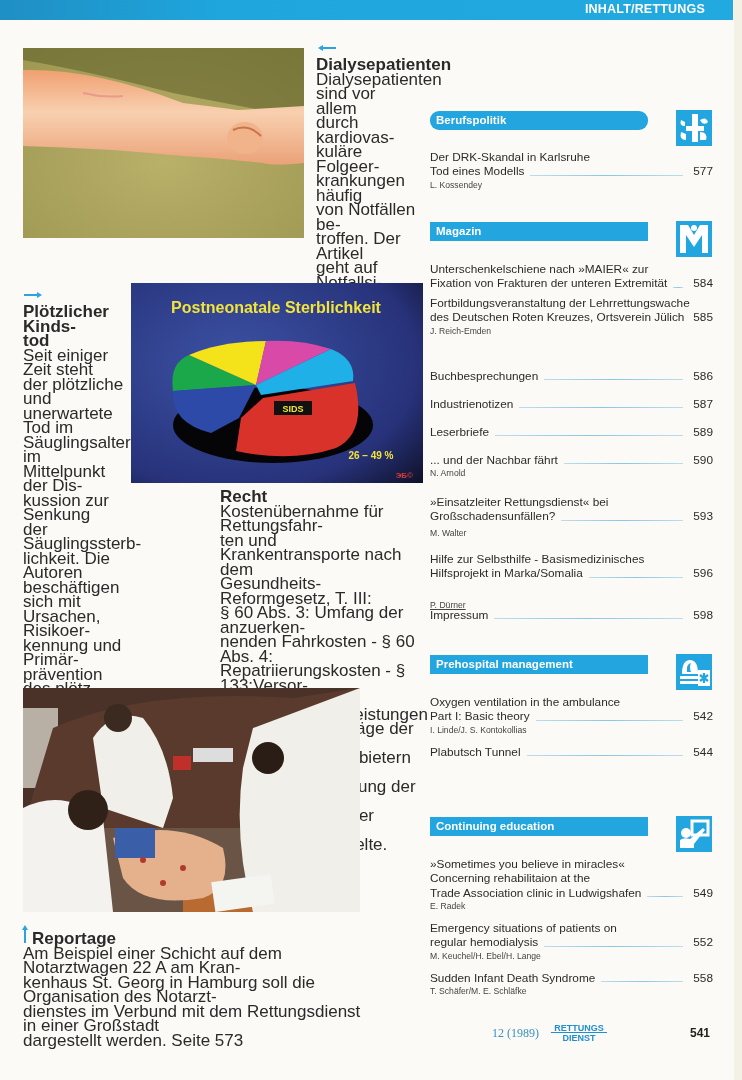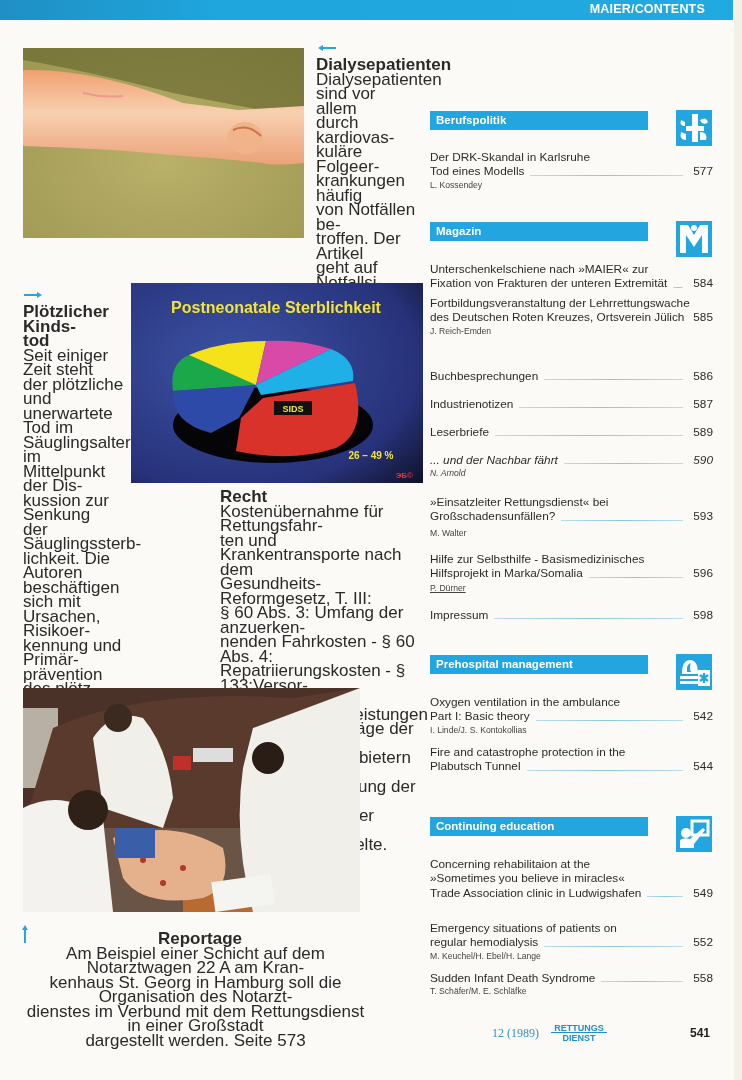--- a/index.html
+++ b/index.html
@@ -50,21 +50,21 @@
   .toc .author { font-size:8.6px; line-height:12px; color:#444; }
 
   .footer-issue { position:absolute; left:492px; top:1026px; font-family:"Liberation Serif", serif; font-size:12px; color:#3b8fc0; }
   .footer-logo { position:absolute; left:551px; top:1022px; width:56px; height:20px; }
   .footer-page { position:absolute; left:690px; top:1026px; font-weight:bold; font-size:12px; color:#222; }
 </style>
 </head>
 <body>
 
 <div class="topbar">
-  <span class="title">MAIER/CONTENTS</span>
+  <span class="title">INHALT/RETTUNGS</span>
 </div>
 <div class="rightedge"></div>
 
 <div class="photo" style="left:23px;top:48px;width:281px;height:190px;">
   <svg width="281" height="190" viewBox="0 0 281 190">
     <defs>
       <radialGradient id="bgG" cx="0.5" cy="0.6" r="0.8">
         <stop offset="0" stop-color="#b9b06a"></stop>
           <stop offset="1" stop-color="#9c9650"></stop>
       </radialGradient>
@@ -182,29 +182,29 @@
       <circle cx="140" cy="195" r="3" fill="#b03a2a"></circle>
     <path d="M230 40 L337 0 L337 224 L230 224 Q210 150 220 80 Z" fill="#f1efea"></path>
     <circle cx="245" cy="70" r="16" fill="#2a1d16"></circle>
     <rect x="190" y="190" width="60" height="30" fill="#f4f4f0" transform="rotate(-8 220 205)"></rect>
     <rect x="170" y="60" width="40" height="14" fill="#ddd"></rect>
     <rect x="150" y="68" width="18" height="14" fill="#c0302a"></rect>
   </svg>
 </div>
 
 <div class="arrow-up" style="left:24px;top:925px;"></div>
-<div class="blurb" style="left:23px;top:932px;width:345px;text-align:center;">
+<div class="blurb" style="left:23px;top:932px;width:345px;">
   <span class="bh" style="padding-left:9px;">Reportage</span>
   <span class="bt">Am Beispiel einer Schicht auf dem Notarztwagen 22 A am Kran-
 kenhaus St. Georg in Hamburg soll die Organisation des Notarzt-
 dienstes im Verbund mit dem Rettungsdienst in einer Großstadt
 dargestellt werden. Seite 573</span>
 </div>
 
-<div class="sect-bar" style="top:111px;">Berufspolitik</div>
+<div class="sect-bar" style="top:111px;border-radius:9px;">Berufspolitik</div>
 <div class="sect-icon" style="top:110px;">
   <svg viewBox="0 0 36 36">
       <rect x="16" y="4" width="6" height="28" fill="#fff"></rect>
       <rect x="10" y="16" width="18" height="5" fill="#fff"></rect>
       <path d="M5 10 Q3 16 9 16 L9 12Z M5 22 Q3 30 10 30 L10 24Z M24 10 Q30 6 32 12 Q30 15 26 13Z M24 22 Q32 22 30 30 L24 30Z" fill="#fff"></path>
     </svg>
 </div>
 
 <div class="toc" style="top:150px;">
   <div>Der DRK-Skandal in Karlsruhe</div>
@@ -260,21 +260,21 @@
 </div>
 
 <div class="toc" style="top:425px;">
   <div class="line">
       <span class="txt">Leserbriefe</span>
       <span class="dots"></span>
       <span class="pg">589</span>
     </div>
 </div>
 
-<div class="toc" style="top:453px;font-style:italic;">
+<div class="toc" style="top:453px;">
   <div class="line">
       <span class="txt">... und der Nachbar fährt</span>
       <span class="dots"></span>
       <span class="pg">590</span>
     </div>
   <div class="author">N. Arnold</div>
 </div>
 
 <div class="toc" style="top:495px;">
   <div>»Einsatzleiter Rettungsdienst« bei</div>
@@ -286,21 +286,21 @@
   <div class="author" style="margin-top:3px;">M. Walter</div>
 </div>
 
 <div class="toc" style="top:552px;">
   <div>Hilfe zur Selbsthilfe - Basismedizinisches</div>
   <div class="line">
       <span class="txt">Hilfsprojekt in Marka/Somalia</span>
       <span class="dots"></span>
       <span class="pg">596</span>
     </div>
-  <div class="author" style="margin-top:1px;text-decoration:underline;">P. Dürner</div>
+  <div class="author" style="margin-top:18px;text-decoration:underline;">P. Dürner</div>
 </div>
 
 <div class="toc" style="top:608px;">
   <div class="line">
       <span class="txt">Impressum</span>
       <span class="dots"></span>
       <span class="pg">598</span>
     </div>
 </div>
 
@@ -320,45 +320,45 @@
   <div>Oxygen ventilation in the ambulance</div>
   <div class="line">
       <span class="txt">Part I: Basic theory</span>
       <span class="dots"></span>
       <span class="pg">542</span>
     </div>
   <div class="author">I. Linde/J. S. Kontokollias</div>
 </div>
 
 <div class="toc" style="top:745px;">
-  <div>Fire and catastrophe protection in the</div>
   <div class="line">
       <span class="txt">Plabutsch Tunnel</span>
       <span class="dots"></span>
       <span class="pg">544</span>
     </div>
 </div>
 
 <div class="sect-bar" style="top:817px;">Continuing education</div>
 <div class="sect-icon" style="top:816px;">
   <svg viewBox="0 0 36 36">
       <rect x="16" y="5" width="16" height="14" fill="none" stroke="#fff" stroke-width="3"></rect>
       <circle cx="10" cy="17" r="5" fill="#fff"></circle>
       <path d="M4 32 L4 24 Q8 21 14 23 L27 12 L29 14 L18 28 L18 32Z" fill="#fff"></path>
     </svg>
 </div>
 
 <div class="toc" style="top:857px;">
+  <div>»Sometimes you believe in miracles«</div>
   <div>Concerning rehabilitaion at the</div>
-  <div>»Sometimes you believe in miracles«</div>
   <div class="line">
       <span class="txt">Trade Association clinic in Ludwigshafen</span>
       <span class="dots"></span>
       <span class="pg">549</span>
     </div>
+  <div class="author">E. Radek</div>
 </div>
 
 <div class="toc" style="top:921px;">
   <div>Emergency situations of patients on</div>
   <div class="line">
       <span class="txt">regular hemodialysis</span>
       <span class="dots"></span>
       <span class="pg">552</span>
     </div>
   <div class="author">M. Keuchel/H. Ebel/H. Lange</div>

